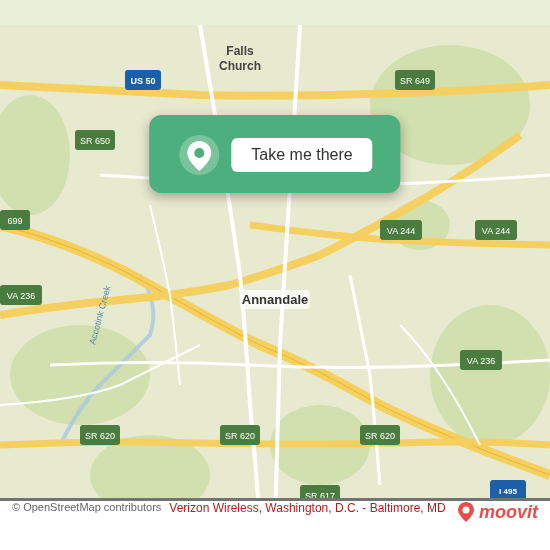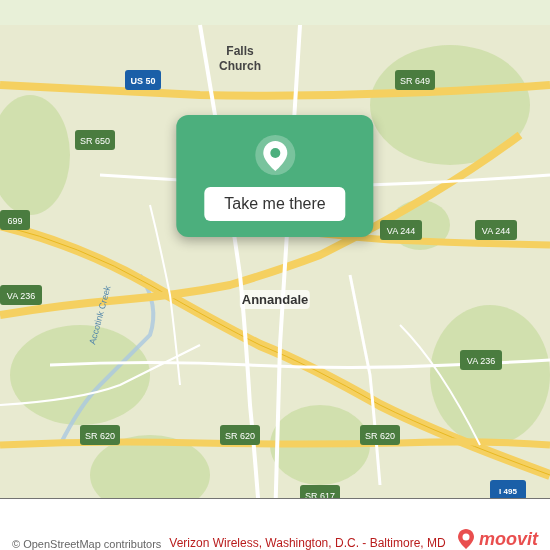--- a/index.html
+++ b/index.html
@@ -29,38 +29,38 @@
 
     
     #bottom-bar {
       position: absolute;
       bottom: 0;
       left: 0;
       right: 0;
       height: 52px;
       background: white;
       display: flex;
-      align-items: flex-end;
+      align-items: flex-start;
       padding: 0 12px;
       gap: 8px;
-      border-top: 1px solid #737373;
+      border-top: 3px solid #737373;
       z-index: 100;
     }
 
     
     #tooltip-card {
       position: absolute;
       top: 115px;
       left: 50%;
       transform: translateX(-50%);
       background: #4caf7d;
       border-radius: 12px;
       padding: 18px 28px 16px;
       display: flex;
-      flex-direction: column;
+      flex-direction: row;
       align-items: center;
       gap: 10px;
       z-index: 50;
       min-width: 180px;
       box-shadow: 0 4px 12px rgba(0,0,0,0.3);
     }
 
     .pin-icon {
       width: 44px;
       height: 44px;

